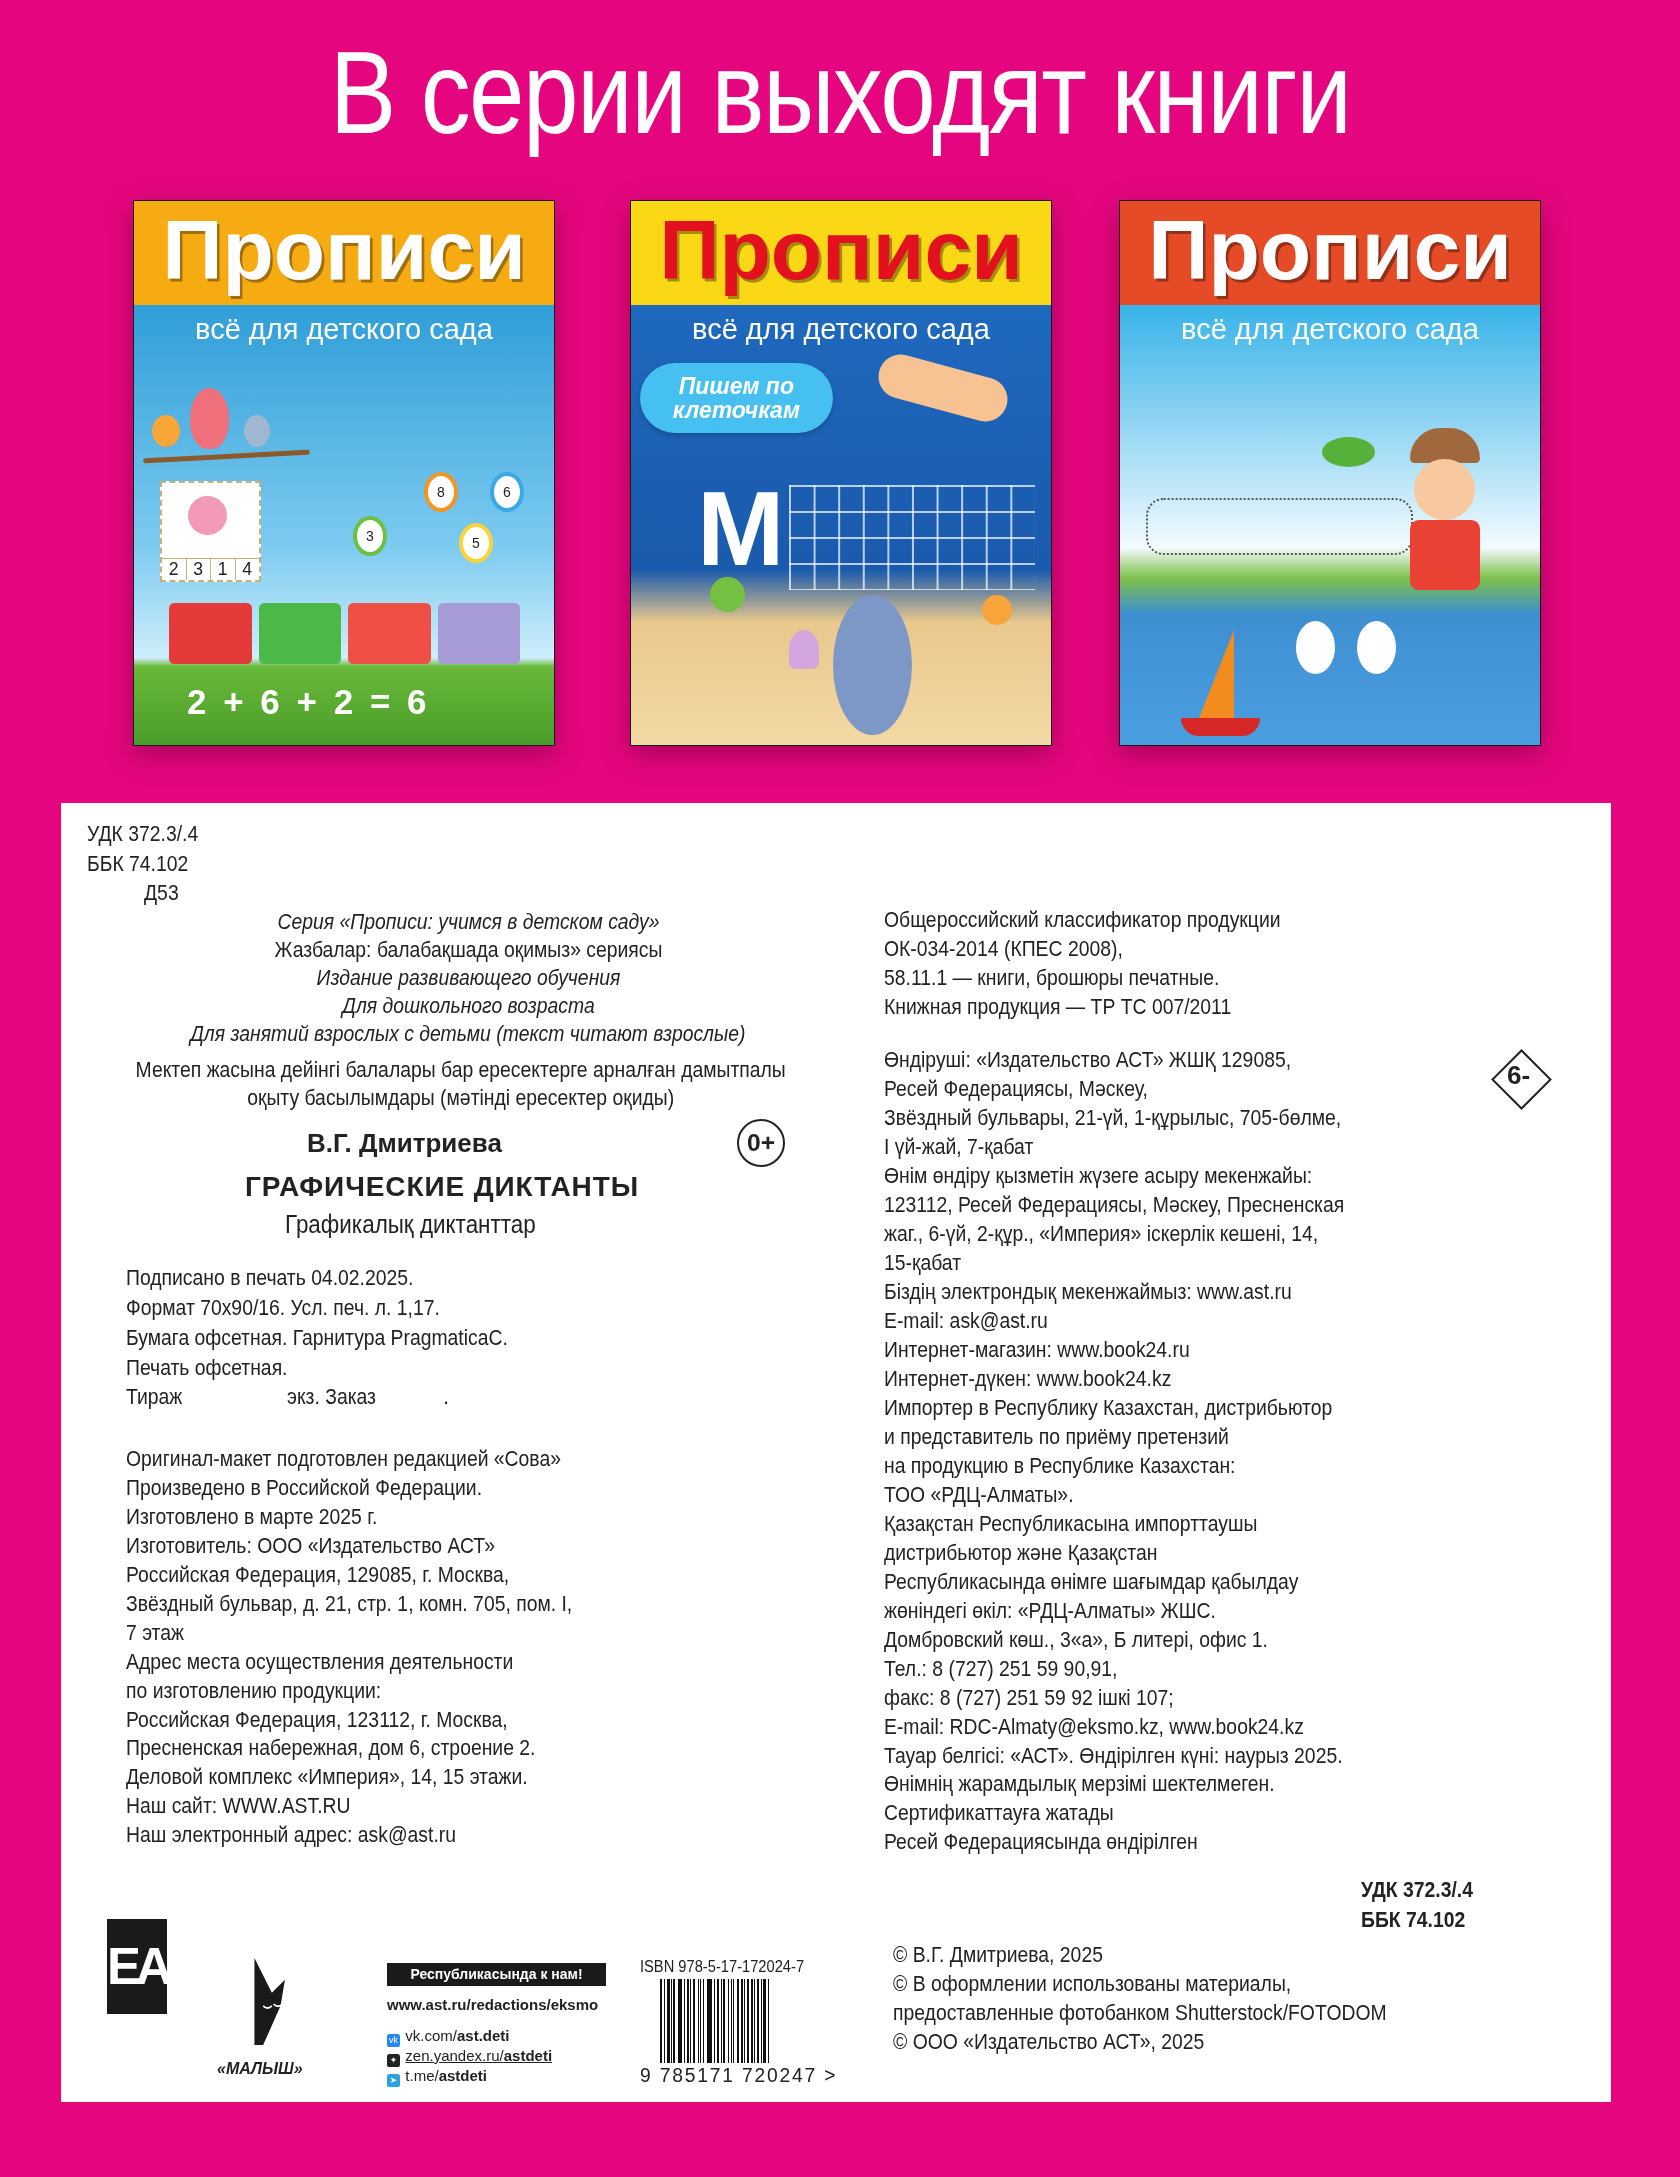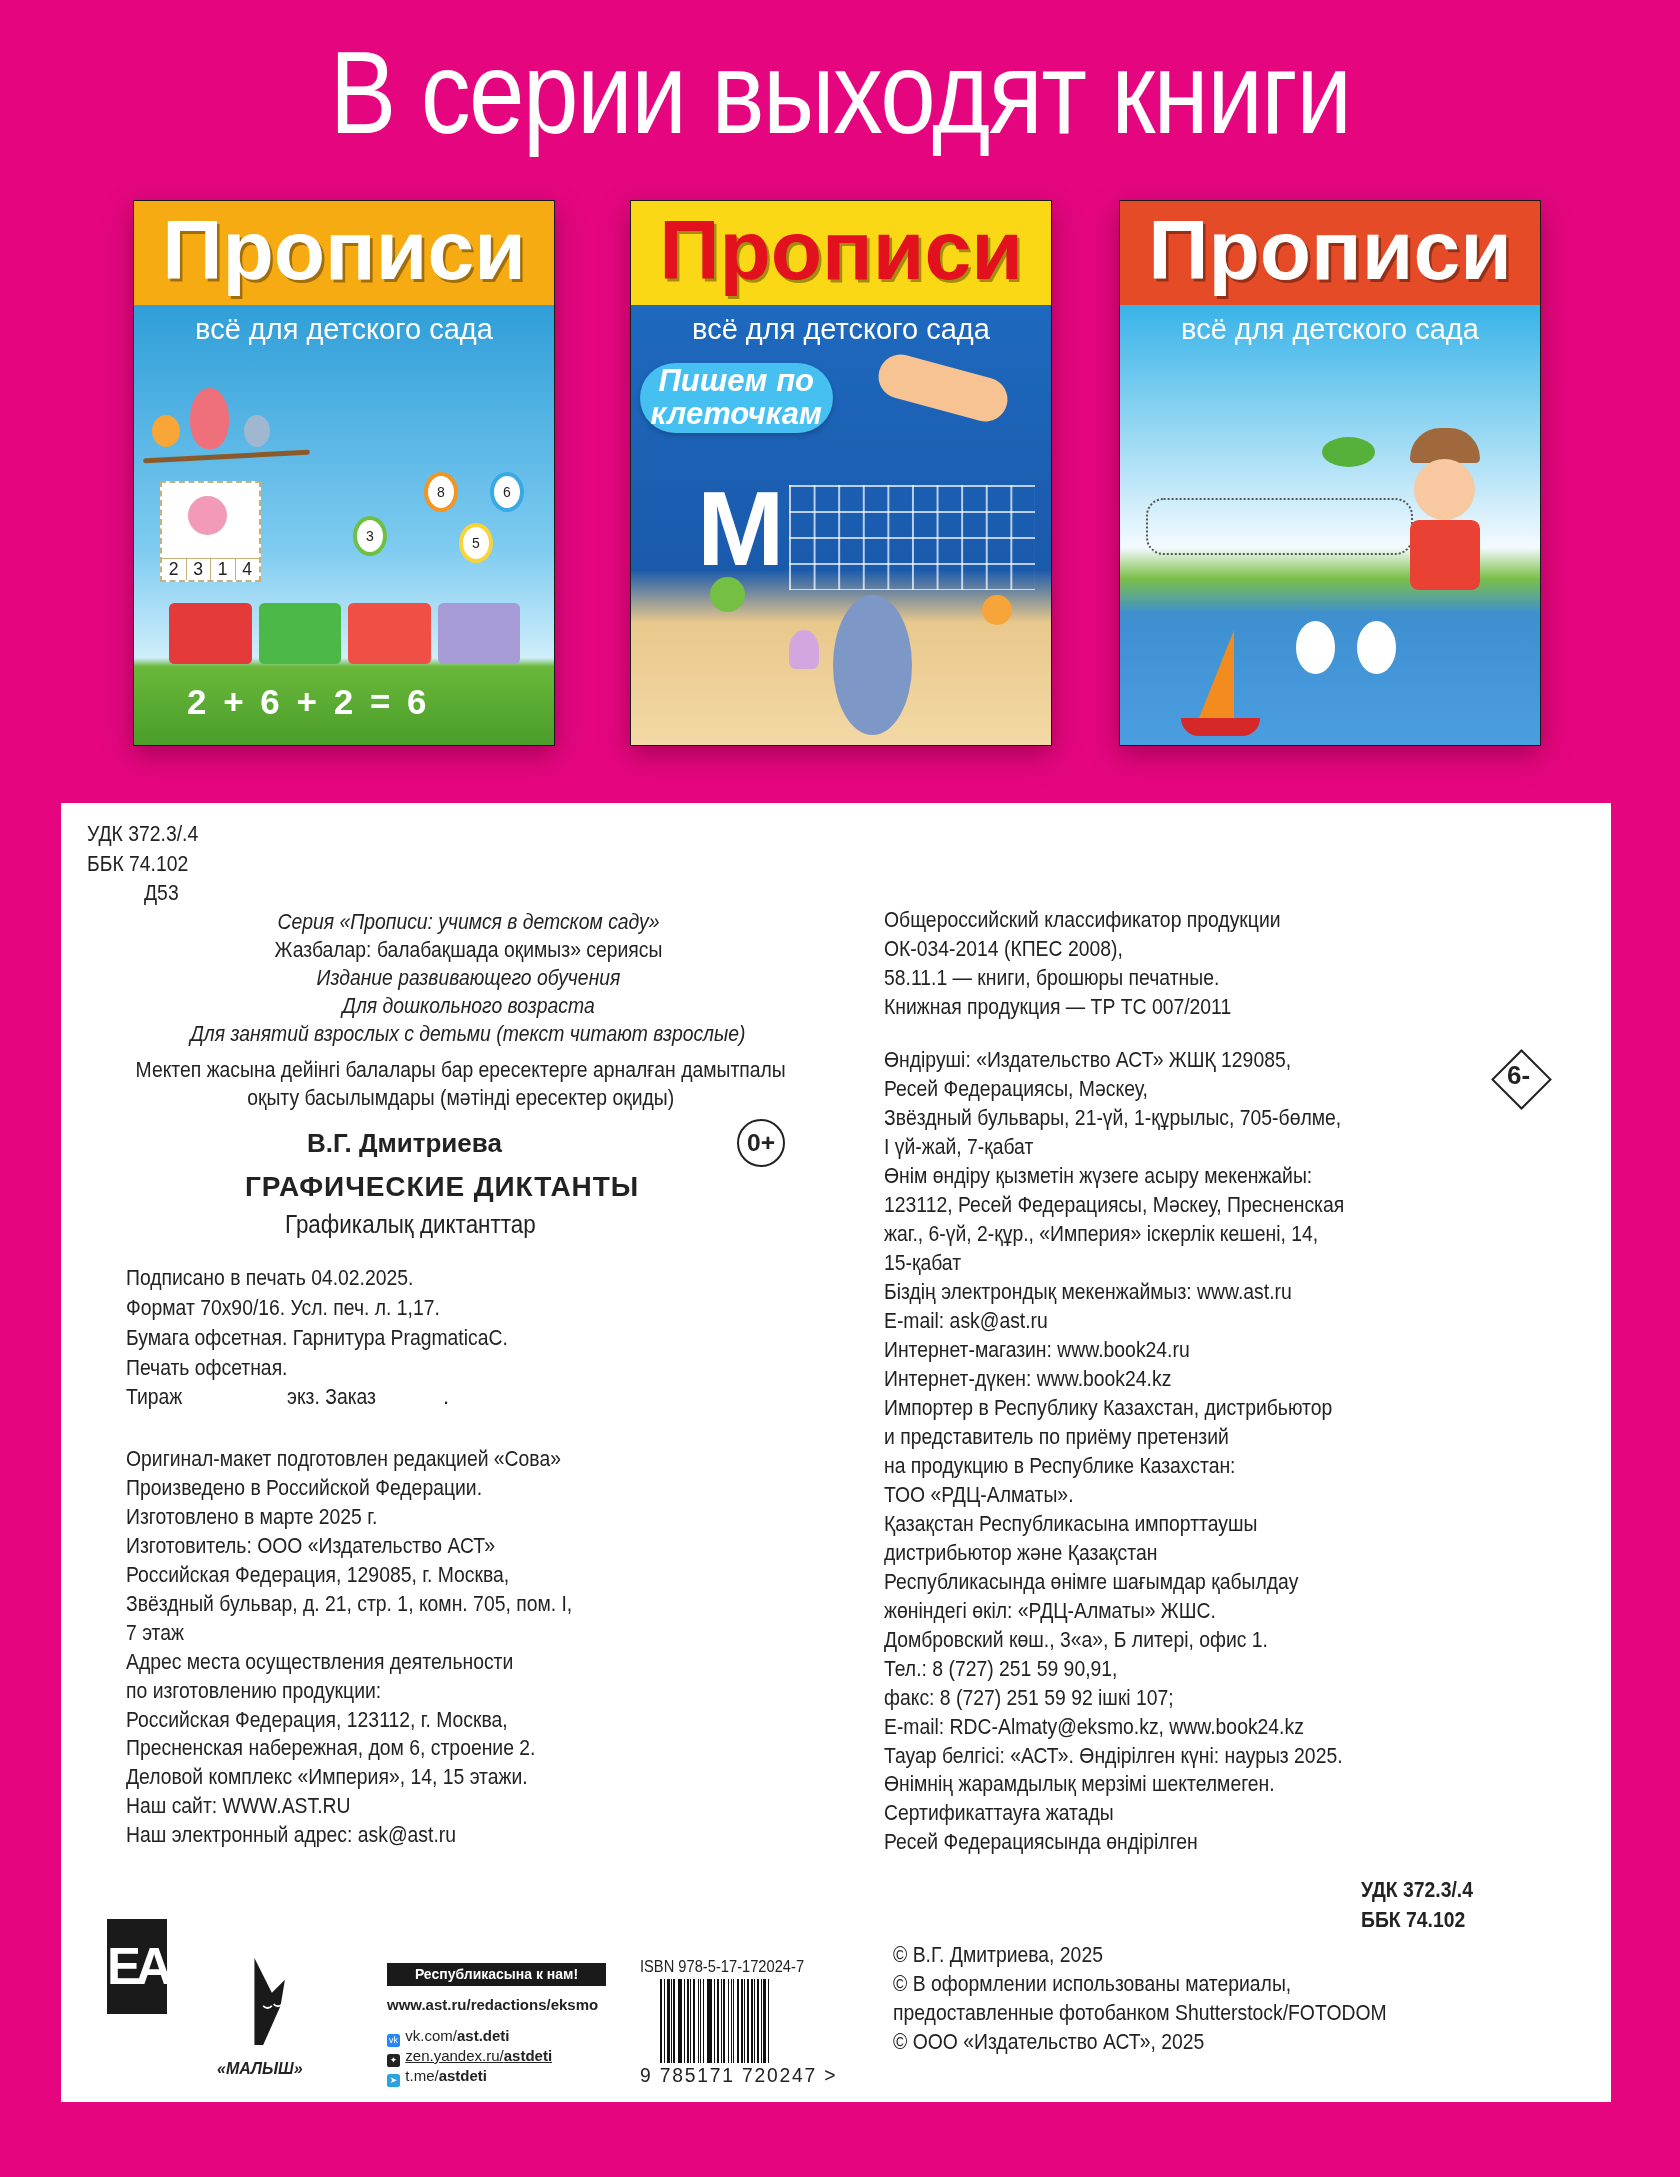--- a/index.html
+++ b/index.html
@@ -122,21 +122,21 @@
 
     <div style="position:absolute;left:246px;top:61px;width:132px;height:44px;background:#f7c393;border-radius:26px;transform:rotate(15deg);"></div>
 
     <div style="position:absolute;left:202px;top:290px;width:79px;height:140px;background:#7d97c6;border-radius:50%;"></div>
     <div style="position:absolute;left:79px;top:272px;width:35px;height:35px;background:#74c043;border-radius:50%;"></div>
     <div style="position:absolute;left:158px;top:325px;width:30px;height:39px;background:#d4a6e0;border-radius:50% 50% 20% 20%;"></div>
     <div style="position:absolute;left:351px;top:290px;width:30px;height:30px;background:#f7a43a;border-radius:50%;"></div>
   </div>
   <div class="cover-title" style="color:#e3101d;">Прописи</div>
   <div class="cover-sub">всё для детского сада</div>
-  <div class="cloud" style="left:8.8px;top:162px;width:193px;height:70px;background:#45c0f0;color:#fff;font-size:31px;">Пишем по клеточкам</div>
+  <div class="cloud" style="left:8.8px;top:162px;width:193px;height:70px;background:#45c0f0;color:#fff;font-size:23px;">Пишем по клеточкам</div>
 </div>
 
 <div class="cover" style="left:1119px;">
   <div class="cover-band" style="background:#e54b26;"></div>
   <div class="cover-body" style="background:linear-gradient(#38b3e8,#bde6f8 40%,#f4fbff 55%,#7cc04a 62%,#3d8fd0 70%,#4b9ee0);">
 
     <div style="position:absolute;left:26px;top:193px;width:263px;height:53px;border:2.6px dotted #555;border-radius:17.6px;"></div>
 
     <div style="position:absolute;left:290px;top:123px;width:70px;height:35px;background:#a0683d;border-radius:35px 35px 5.3px 5.3px;"></div>
     <div style="position:absolute;left:294px;top:154px;width:61px;height:61px;background:#f8c9a0;border-radius:50%;"></div>
@@ -243,21 +243,21 @@
   <div class="eac" style="left:46px;top:1116px;">EAC</div>
 
   <div style="position:absolute;left:176px;top:1150px;width:61px;height:97px;">
     <svg width="61" height="97" viewBox="0 0 70 110">
       <path d="M20 5 L40 45 L55 30 L50 60 L30 105 L20 105 Z" fill="#1a1a1a"></path>
       <path d="M30 60 q5 5 10 0 M42 58 q5 5 10 0" stroke="#fff" stroke-width="2" fill="none"></path>
     </svg>
   </div>
   <div class="t" style="left:156px;top:1251px;font-size:16px;font-weight:bold;font-style:italic;">«МАЛЫШ»</div>
 
-  <div class="join-bar" style="left:326px;top:1160px;width:219px;height:23px;">Республикасына к нам!</div>
+  <div class="join-bar" style="left:326px;top:1160px;width:219px;height:23px;">Республикасында к нам!</div>
   <div class="soc" style="left:326px;top:1192px;font-weight:bold;">www.ast.ru/redactions/eksmo</div>
 
   <div class="soc" style="left:326px;top:1223px;">
     <span class="ico" style="background:#2787f5;">vk</span><span>vk.com/</span><b>ast.deti</b>
   </div>
   <div class="soc" style="left:326px;top:1243px;text-decoration:underline;">
     <span class="ico" style="background:#222;">✦</span><span>zen.yandex.ru/</span><b>astdeti</b>
   </div>
   <div class="soc" style="left:326px;top:1263px;">
     <span class="ico" style="background:#2aa3e0;">➤</span><span>t.me/</span><b>astdeti</b>

